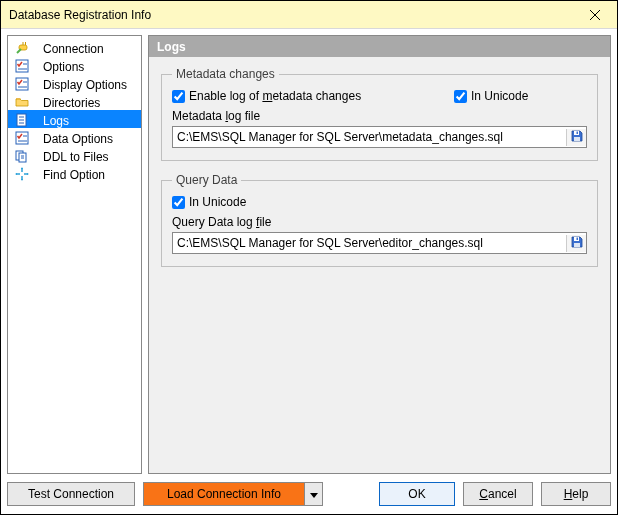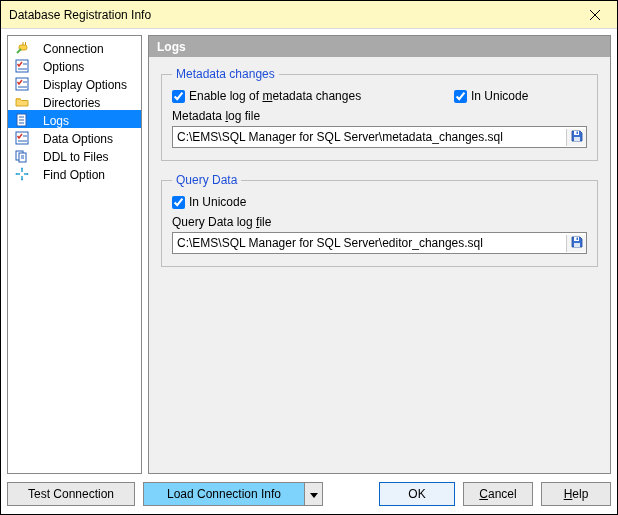--- a/index.html
+++ b/index.html
@@ -113,21 +113,21 @@
     overflow: auto;
   }
   fieldset.group {
     border: 1px solid #bfbfbf;
     background: #f0f0f0;
     padding: 8px 10px 12px 10px;
     margin-bottom: 12px;
   }
   fieldset.group legend {
     font-size: 12px;
-    color: #1d4ed8;
+    color: #404040;
     padding: 0 4px;
   }
   .row {
     display: flex;
     align-items: center;
     gap: 47px;
     margin-bottom: 6px;
   }
   .chk {
     display: flex;
@@ -191,21 +191,21 @@
   }
   .footer .btn.test { width: 128px; }
   .footer .splitbtn {
     display: flex;
     height: 24px;
     width: 180px;
   }
   .footer .splitbtn .main-btn {
     flex: 1;
     border: 1px solid #888;
-    background: #7dd3fc;
+    background: #f97316;
     font-family: inherit;
     font-size: 12px;
     cursor: pointer;
   }
   .footer .splitbtn .drop-btn {
     width: 18px;
     border: 1px solid #888;
     border-left: none;
     background: #e9e9e9;
     display: flex;

